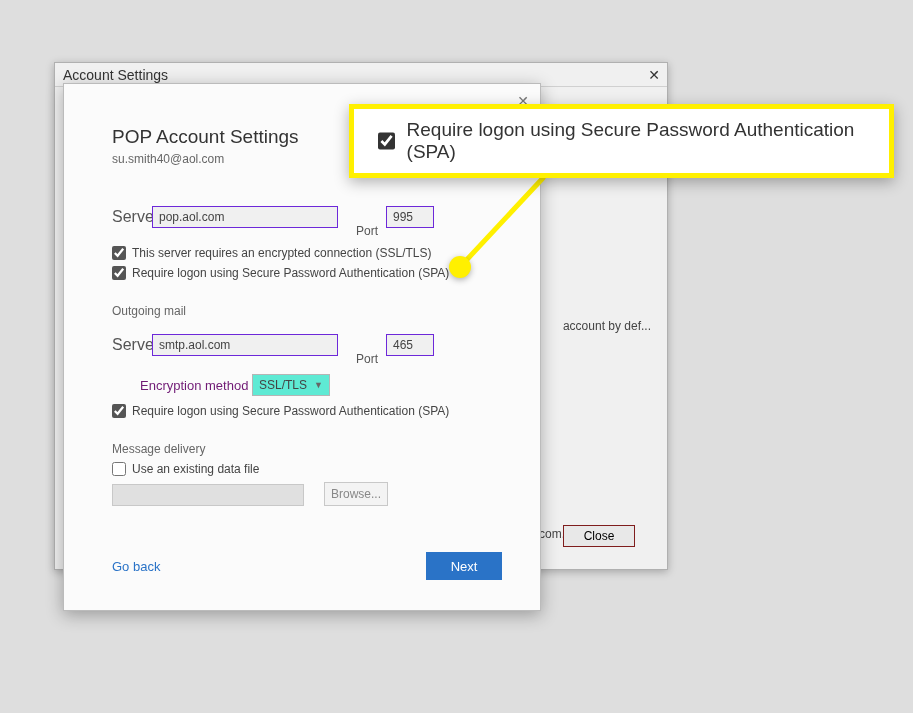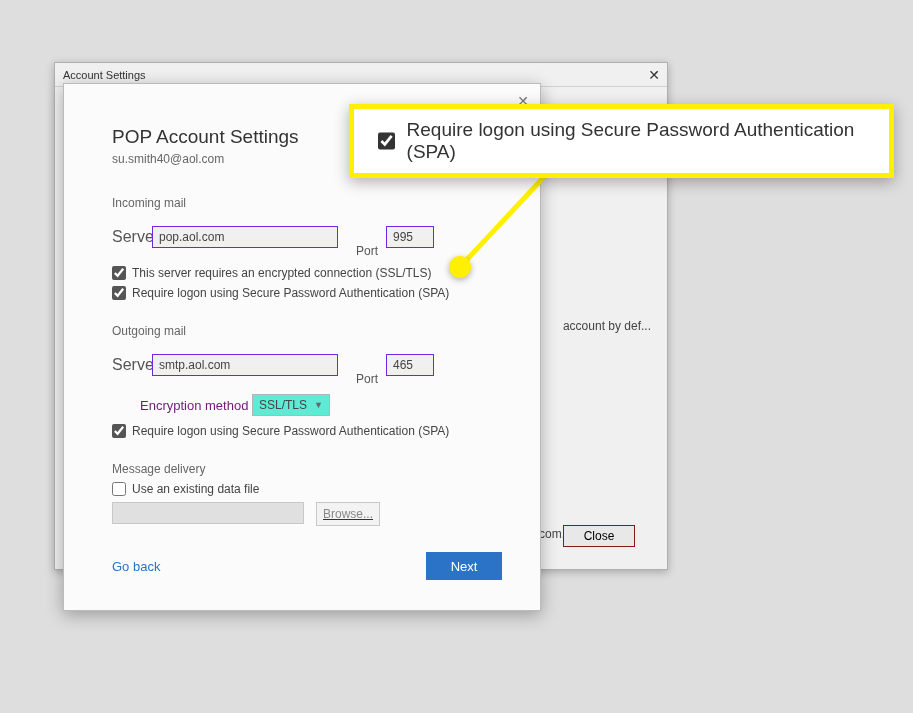--- a/index.html
+++ b/index.html
@@ -25,21 +25,21 @@
     box-shadow: 0 2px 8px rgba(0,0,0,0.25);
   }
   .as-titlebar {
     height: 24px;
     display: flex;
     align-items: center;
     justify-content: space-between;
     padding: 0 4px 0 8px;
     border-bottom: 1px solid #d0d0d0;
   }
-  .as-titlebar .title { font-size: 11px; }
+  .as-titlebar .title { font-size: 14px; }
   .as-titlebar .close {
     width: 18px; height: 18px;
     display: flex; align-items: center; justify-content: center;
     font-size: 14px; cursor: pointer;
   }
   .as-body {
     padding: 12px 12px;
     color: #555;
   }
   .as-fragment {
@@ -156,23 +156,22 @@
   }
   .check-row input[type=checkbox] {
     width: 14px;
     height: 14px;
     margin: 0 6px 0 0;
     accent-color: #555;
   }
   .gap { height: 18px; }
   .file-row {
     display: flex;
-    align-items: flex-start;
-    gap: 12px;
-    text-decoration: underline;
+    align-items: flex-end;
+    gap: 20px;
   }
   .file-field {
     height: 22px;
     width: 192px;
     background: #e0e0e0;
     border: 1px solid #c8c8c8;
   }
   .browse-btn {
     height: 24px;
     width: 64px;
@@ -257,21 +256,20 @@
     <button class="as-close-btn">Close</button>
   </div>
 </div>
 
 <div class="pop-dialog">
   <div class="pop-close">✕</div>
   <div class="pop-body">
     <div class="pop-title">POP Account Settings</div>
     <div class="pop-email">su.smith40@aol.com</div>
 
-    <div class="section-label">Incoming mail</div>
     <div class="row">
       <span class="field-label server">Server</span>
       <input class="text-input server-input" value="pop.aol.com" style="">
       <span class="port-label">Port</span>
       <input class="text-input port-input" value="995" style="">
     </div>
     <div class="check-row">
       <input type="checkbox" checked="" style="">
       <span>This server requires an encrypted connection (SSL/TLS)</span>
     </div>

